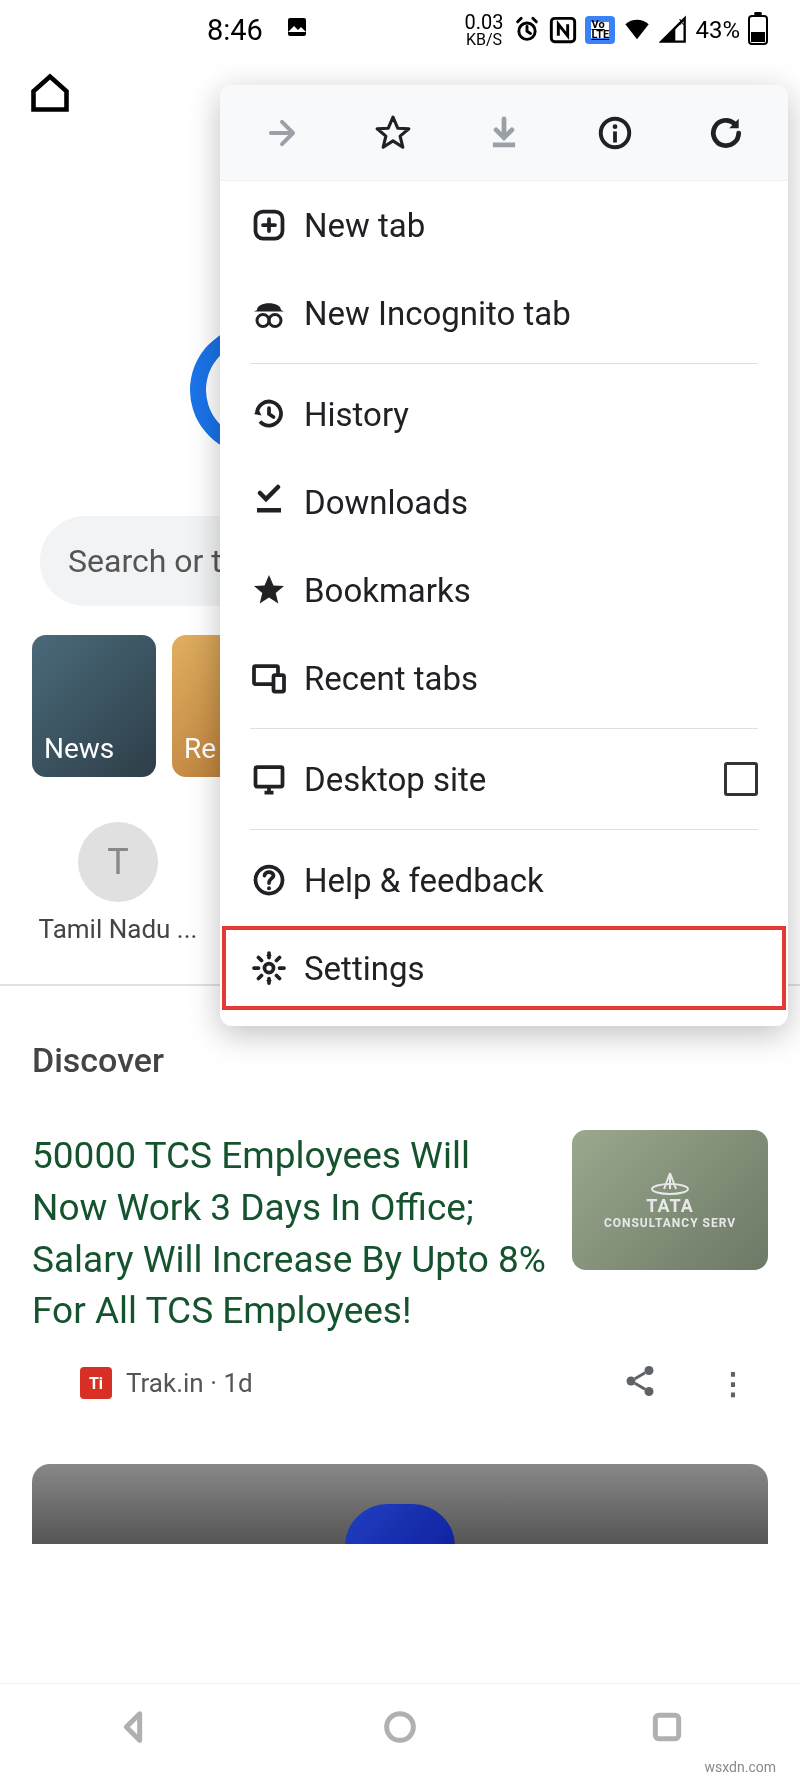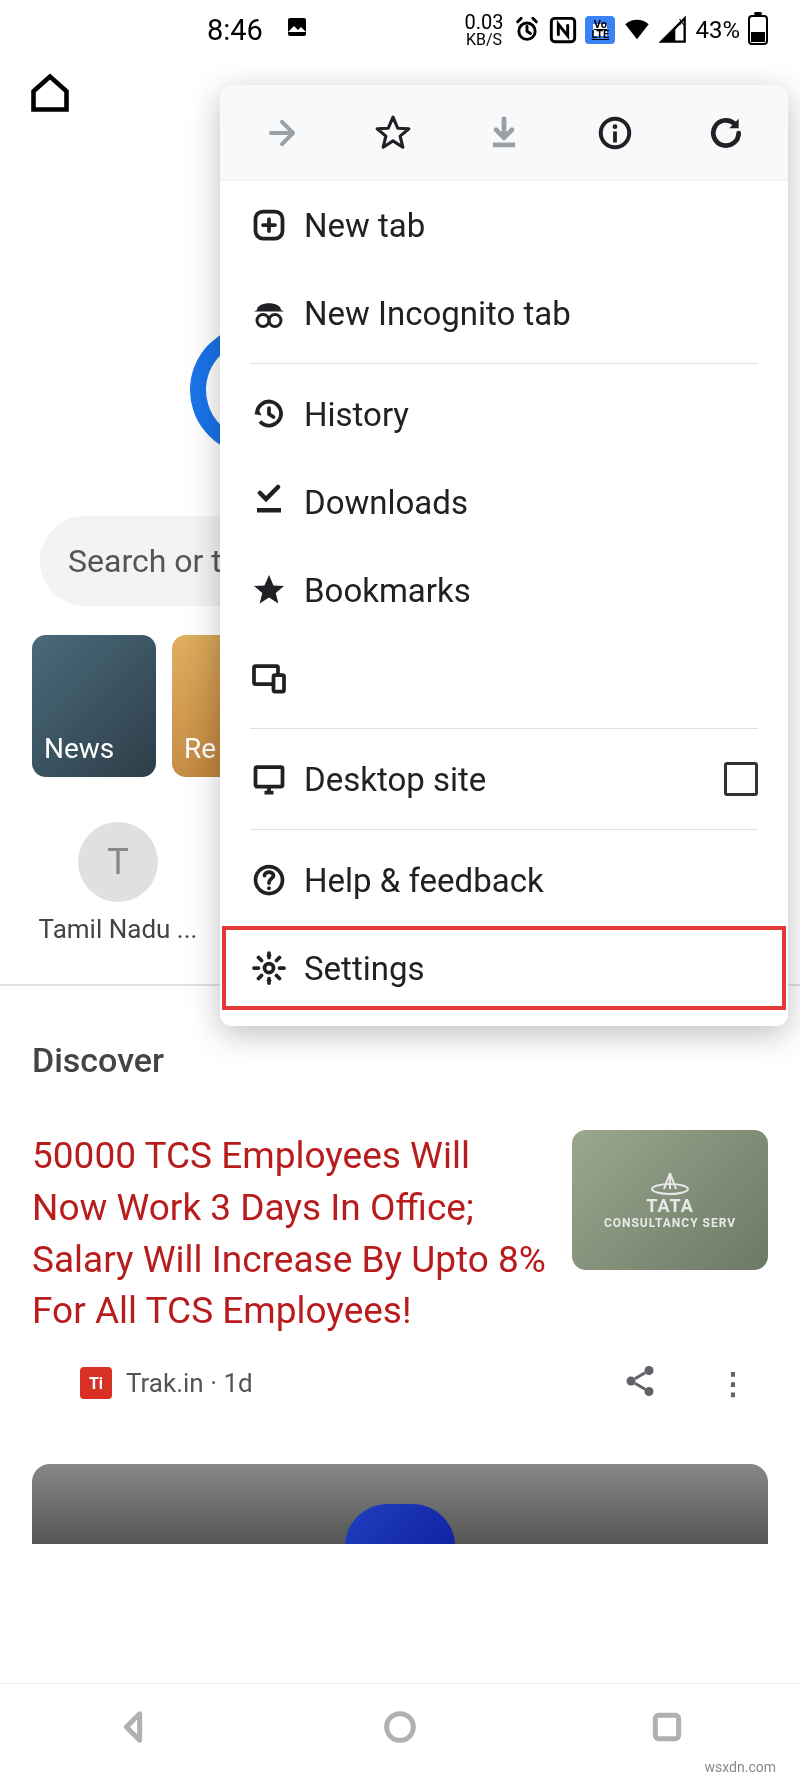--- a/index.html
+++ b/index.html
@@ -21,21 +21,21 @@
     font-size: 28px;
     color: #000;
     gap: 10px;
   }
   .status-time { position: absolute; left: 207px; font-size: 29px; font-weight: 400; }
   .status-pic-icon { position:absolute; left: 285px; font-size:24px;}
   .status-kbs { font-size: 16px; line-height: 1; text-align:center;}
   .status-kbs .n { font-size: 20px; display:block;}
   .status-icons { display:flex; align-items:center; gap:8px;}
   .status-icon { width:28px; height:28px; display:flex; align-items:center; justify-content:center;}
-  .status-volte { border:8px solid #3b82f6; border-radius:4px; width:30px; height:28px; font-size:11px; font-weight:bold; display:flex; align-items:center; justify-content:center; line-height:0.9; text-align:center;text-decoration:underline;}
+  .status-volte { border:6px solid #3b82f6; border-radius:4px; width:30px; height:28px; font-size:11px; font-weight:bold; display:flex; align-items:center; justify-content:center; line-height:0.9; text-decoration:underline;}
   .status-wifi svg, .status-signal svg { width:30px; height:30px; }
   .status-battery-text { font-size:24px; font-weight:400;}
   .status-battery { width:20px; height:30px; border:2.5px solid #000; border-radius:4px; position:relative;}
   .status-battery::before { content:''; position:absolute; top:-5px; left:4px; width:8px; height:3px; background:#000; border-radius:2px;}
   .status-battery::after { content:''; position:absolute; bottom:1px; left:1px; right:1px; height:40%; background:#000;}
 
   
   .page-bg { position:absolute; top:60px; left:0; right:0; bottom:0; }
   .top-area { height: 70px; display:flex; align-items:center; padding-left:28px;}
   .home-icon svg { width:44px; height:44px; stroke:#000; stroke-width:2.5; fill:none;}
@@ -47,21 +47,21 @@
   .tile.food { background: linear-gradient(135deg,#e0b060 0%,#b07030 100%);}
   .shortcut-row { position:absolute; top:762px; left:28px; display:flex; flex-direction:column; align-items:center; width:180px;}
   .shortcut-circle { width:80px; height:80px; border-radius:50%; background:#e0e0e0; color:#888; display:flex; align-items:center; justify-content:center; font-size:36px;}
   .shortcut-label { margin-top:12px; font-size:26px; color:#444;}
 
   .divider-h { position:absolute; top:924px; left:0; right:0; height:2px; background:#e0e0e0;}
   .discover-label { position:absolute; top:980px; left:32px; font-size:34px; font-weight:500; color:#444;}
 
   .article { position:absolute; top:1070px; left:32px; right:32px; }
   .article-body { display:flex; gap:24px; align-items:flex-start;}
-  .article-headline { font-size:37px; line-height:1.4; color:#b91c1c; flex:1;}
+  .article-headline { font-size:37px; line-height:1.4; color:#14532d; flex:1;}
   .article-thumb { width:196px; height:140px; border-radius:14px; background:linear-gradient(135deg,#9aa88e 0%,#6b7966 100%); flex-shrink:0; display:flex; flex-direction:column; align-items:center; justify-content:center; color:#e8e8e8; font-weight:bold;}
   .article-thumb .tata { font-size:18px; letter-spacing:1px;}
   .article-thumb .cons { font-size:12px; letter-spacing:1px;}
   .article-meta { display:flex; align-items:center; margin-top:26px;padding-left:48px;}
   .article-favicon { width:32px; height:32px; background:#d93025; border-radius:4px; color:#fff; font-size:16px; font-weight:bold; display:flex; align-items:center; justify-content:center; margin-right:14px;}
   .article-source { font-size:26px; color:#555;}
   .article-actions { margin-left:auto; display:flex; gap:60px; align-items:center; padding-right:20px;}
   .share-icon svg { width:36px; height:36px; fill:#5f6368;}
   .article-more { font-size:30px; color:#5f6368; font-weight:bold;}
 
@@ -327,20 +327,21 @@
     <span class="mlabel">Bookmarks</span>
   </div>
 
   <div class="menu-item">
     <span class="micon">
         <svg viewBox="0 0 24 24">
           <rect x="2" y="4" width="16" height="12" rx="1" fill="none" stroke="#202124" stroke-width="2.5"></rect>
           <rect x="15" y="10" width="7" height="11" rx="1" fill="#fff" stroke="#202124" stroke-width="2.5"></rect>
         </svg>
       </span>
+    <span class="mlabel">Recent tabs</span>
   </div>
 
   <div class="menu-sep"></div>
 
   <div class="menu-item">
     <span class="micon">
         <svg viewBox="0 0 24 24">
           <rect x="3" y="4" width="18" height="13" rx="1" fill="none" stroke="#202124" stroke-width="2.5"></rect>
           <path d="M9 21 H15 M12 17 V21" stroke="#202124" stroke-width="2.5"></path>
         </svg>

